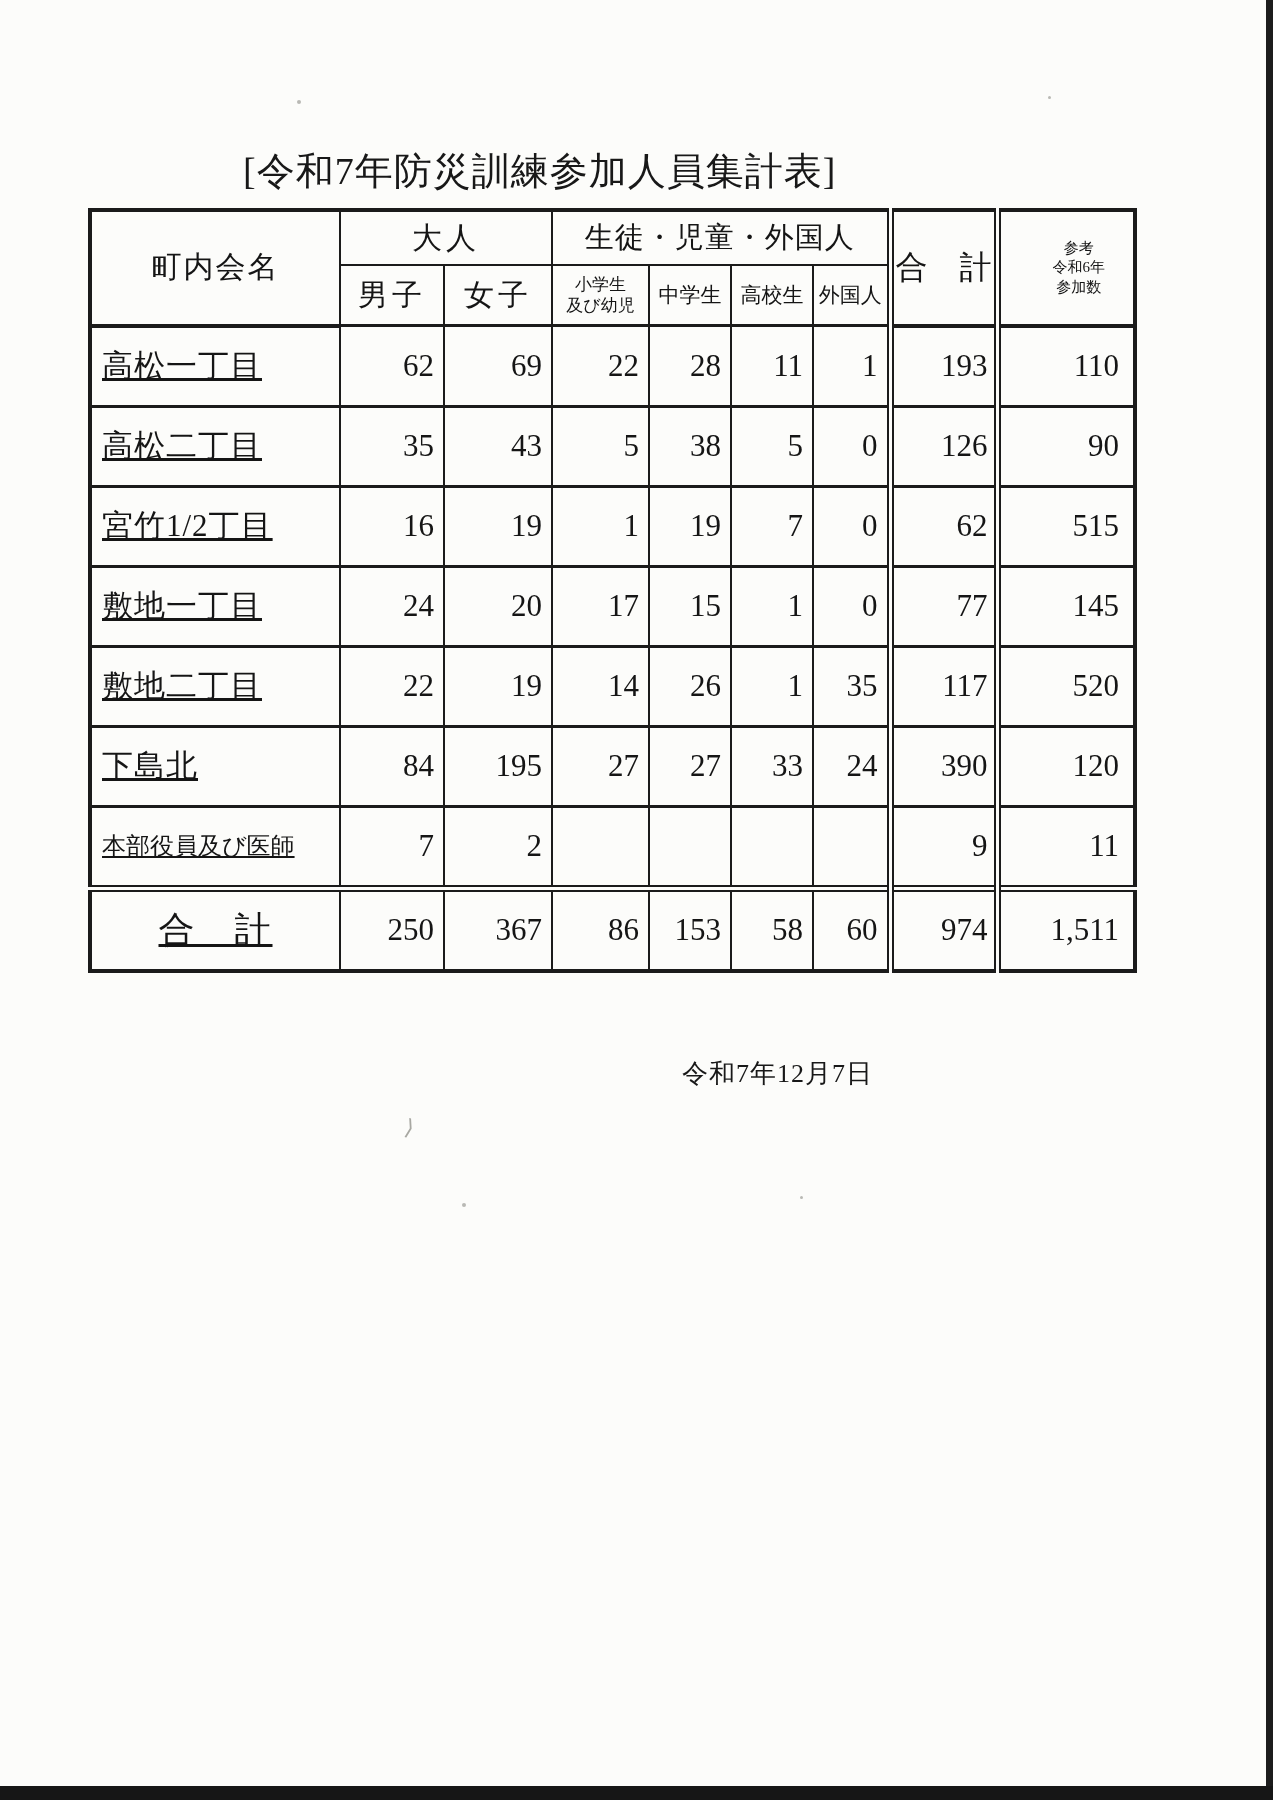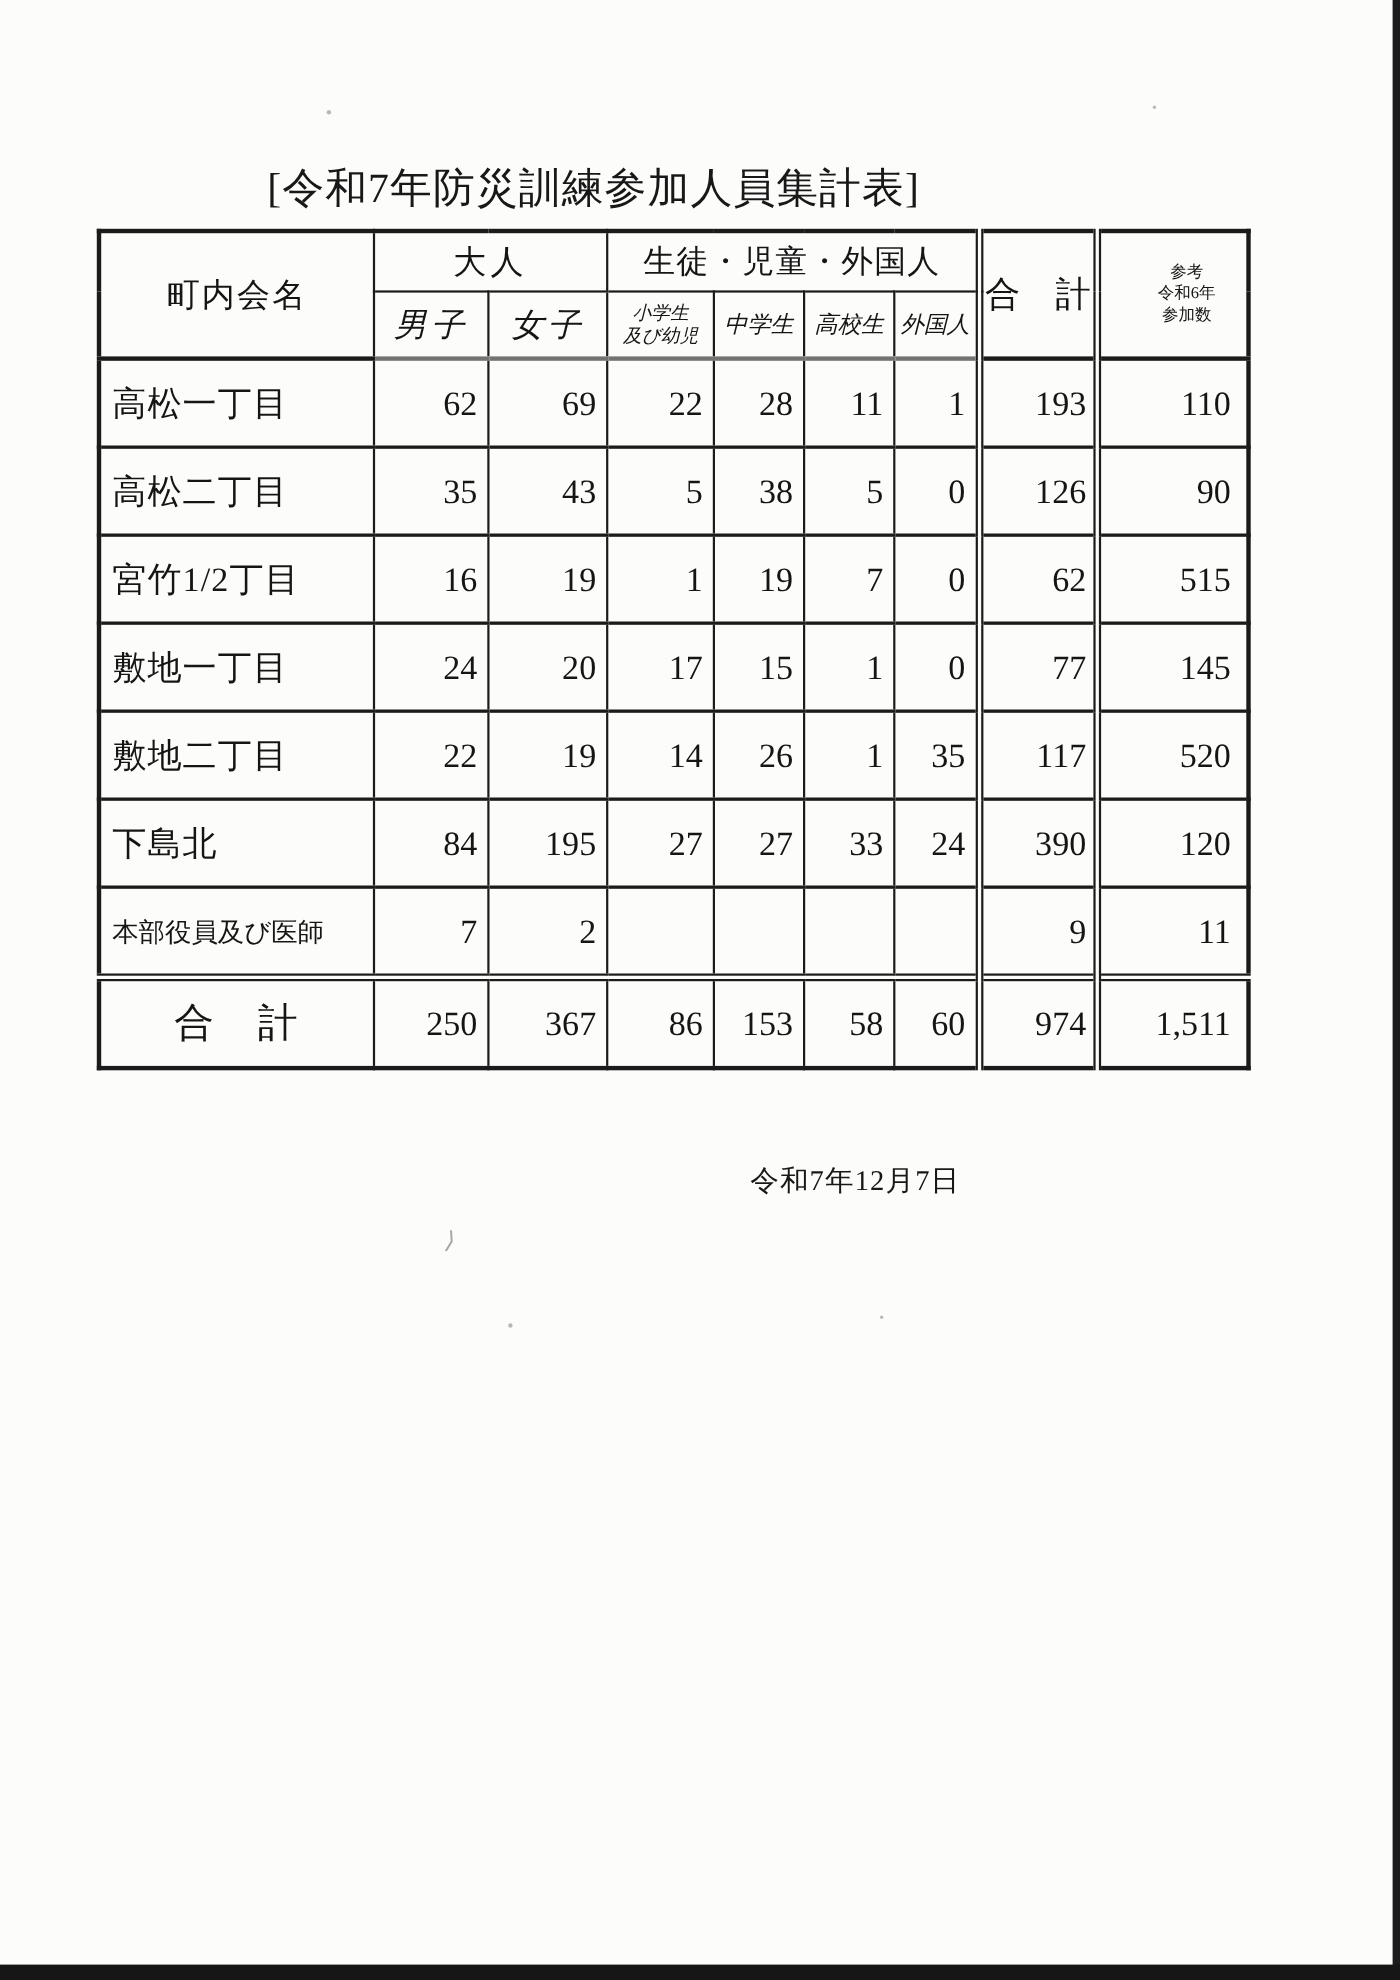--- a/index.html
+++ b/index.html
@@ -51,24 +51,24 @@
   th.grp{font-size:30px;letter-spacing:4px;border-bottom:2px dashed #1b1b1b;}
   th.grp-students{font-size:29px;letter-spacing:1px;}
   th.sub-big{font-size:30px;letter-spacing:4px;}
   th.sub-small{font-size:21px;letter-spacing:0;}
   th.sub-tiny{font-size:17px;line-height:1.25;}
   th.total-h{font-size:32px;}
   th.ref-h{font-size:15px;line-height:1.3;padding-left:24px;}
 
   .col-total{border-left:7px double #1b1b1b;border-right:7px double #1b1b1b;}
   thead th{border-bottom-width:2px;}
-  thead tr.sub-row th{border-bottom:4px solid #737373;font-style:italic;}
+  thead tr.sub-row th{border-bottom:2px solid #737373;}
   th.rowspan2{border-bottom:4px solid #1b1b1b;}
 
-  td.name{font-size:31px;text-align:left;padding-left:10px;letter-spacing:1px;}
+  td.name{font-size:31px;text-align:left;padding-left:10px;letter-spacing:1px;text-decoration:underline;}
   td.name.small{font-size:24px;letter-spacing:0;margin-top:24px;}
   td.num{font-size:31px;text-align:right;padding-right:9px;}
   td.num.total{padding-right:6px;margin-left:36px;}
   td.num.ref{padding-right:14px;}
 
   tr.sum-row td{border-top:7px double #1b1b1b;}
   tr.sum-row td.name{font-size:36px;text-align:center;padding-left:0;letter-spacing:2px;}
 
   .footer-date{position:absolute;left:682px;top:1056px;font-size:26px;letter-spacing:1px;}
   .footer-org{position:absolute;left:645px;top:1118px;font-size:31px;letter-spacing:2px;}

